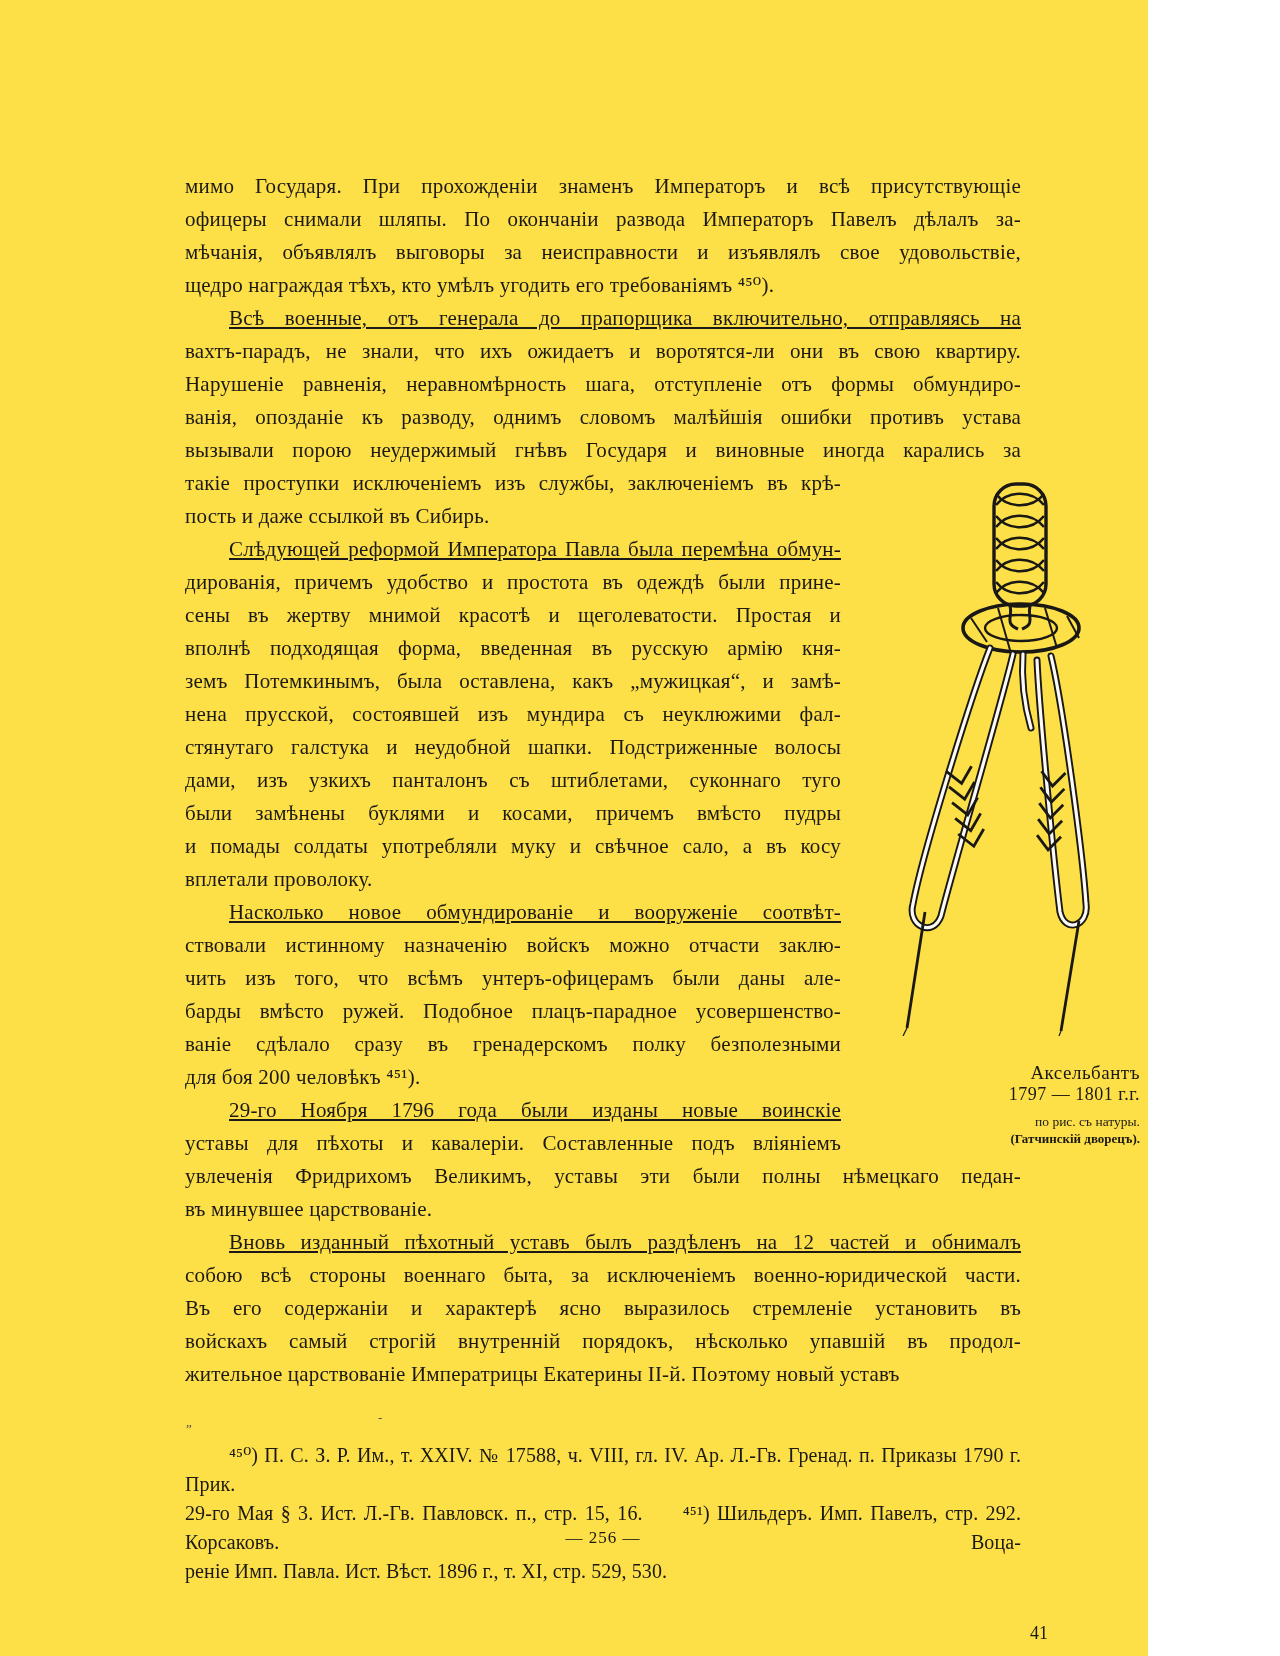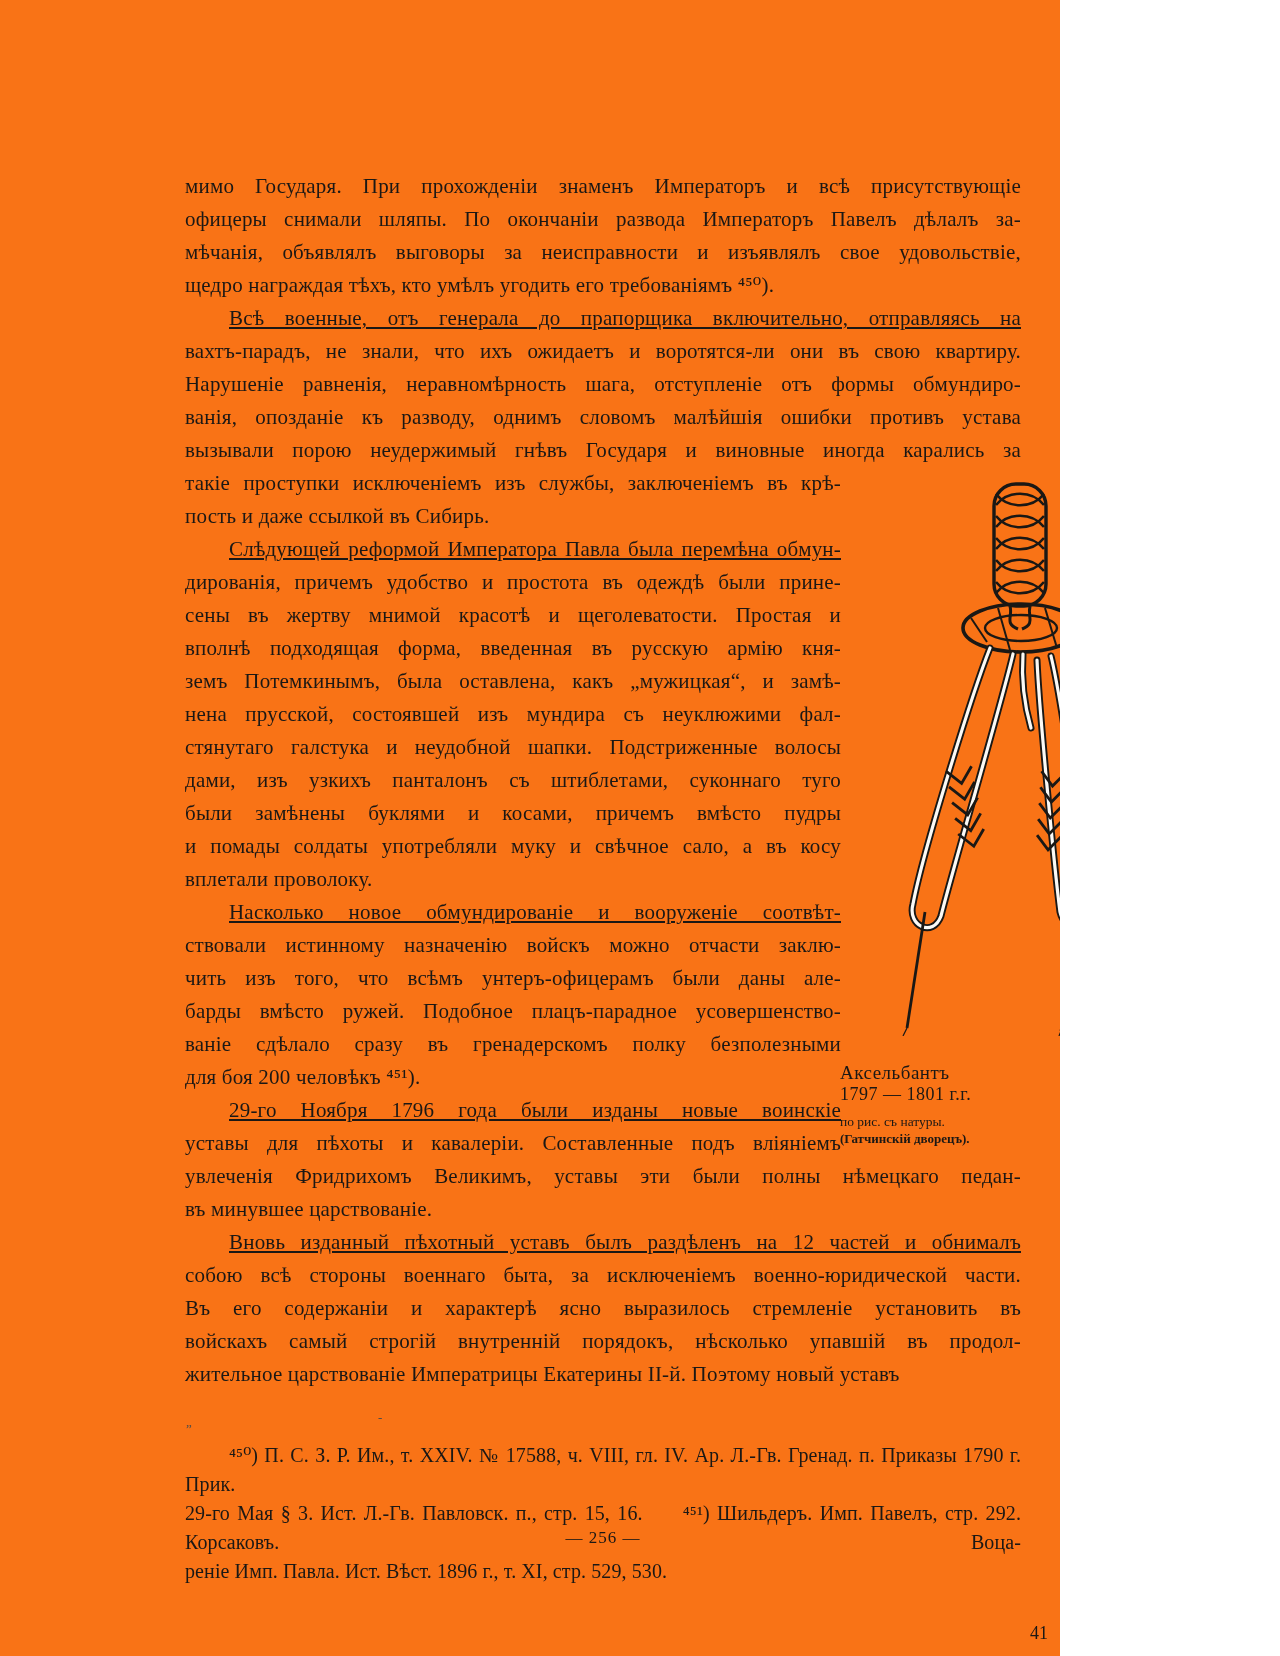--- a/index.html
+++ b/index.html
@@ -1,40 +1,40 @@
 <!DOCTYPE html>
 <html><head>
 <meta charset="utf-8">
 <style>
   html,body { margin:0; padding:0; }
   body { font-family: "Liberation Serif","DejaVu Serif",serif; }
 
   .page {
-    position:relative; width:1060px; height:1656px;
-    background:#f97316; color:#1b1815; overflow:hidden;
+    position:relative; width:1148px; height:1656px;
+    background:#fde047; color:#1b1815; overflow:hidden;
   }
 
   
   .text-col {
     position:absolute; left:185px; top:170px; width:836px;
     font-size:21px; letter-spacing:0.2px;
   }
   .line {
     line-height:33px; height:33px;
     text-align:justify; text-align-last:justify;
     white-space:normal;
   }
   .line.first { text-indent:44px;text-decoration:underline; }
   .line.last  { text-align-last:left; }
 
   
   .fig-spacer { float:right; width:180px; height:690px; }
 
   
-  .figure { position:absolute; left:840px; top:466px; width:300px; text-align:left; }
+  .figure { position:absolute; left:840px; top:466px; width:300px; text-align:right; }
   .figure svg { position:relative; left:15px; display:block; }
   .cord      { stroke:#1a1815; stroke-width:7;   fill:none; stroke-linecap:round; }
   .cord-core { stroke:#fbfaf6; stroke-width:3.2; fill:none; stroke-linecap:round; }
   .ink       { stroke:#1a1815; fill:none; }
   .caption-title    { font-size:19px;   margin-top:26px; letter-spacing:0.5px; }
   .caption-years    { font-size:18px;   margin-top:0;  letter-spacing:0.5px; }
   .caption-source   { font-size:13.5px; margin-top:9px;  font-weight:normal; }
   .caption-location { font-size:13px;   margin-top:1px;  font-weight:bold; }
 
   

